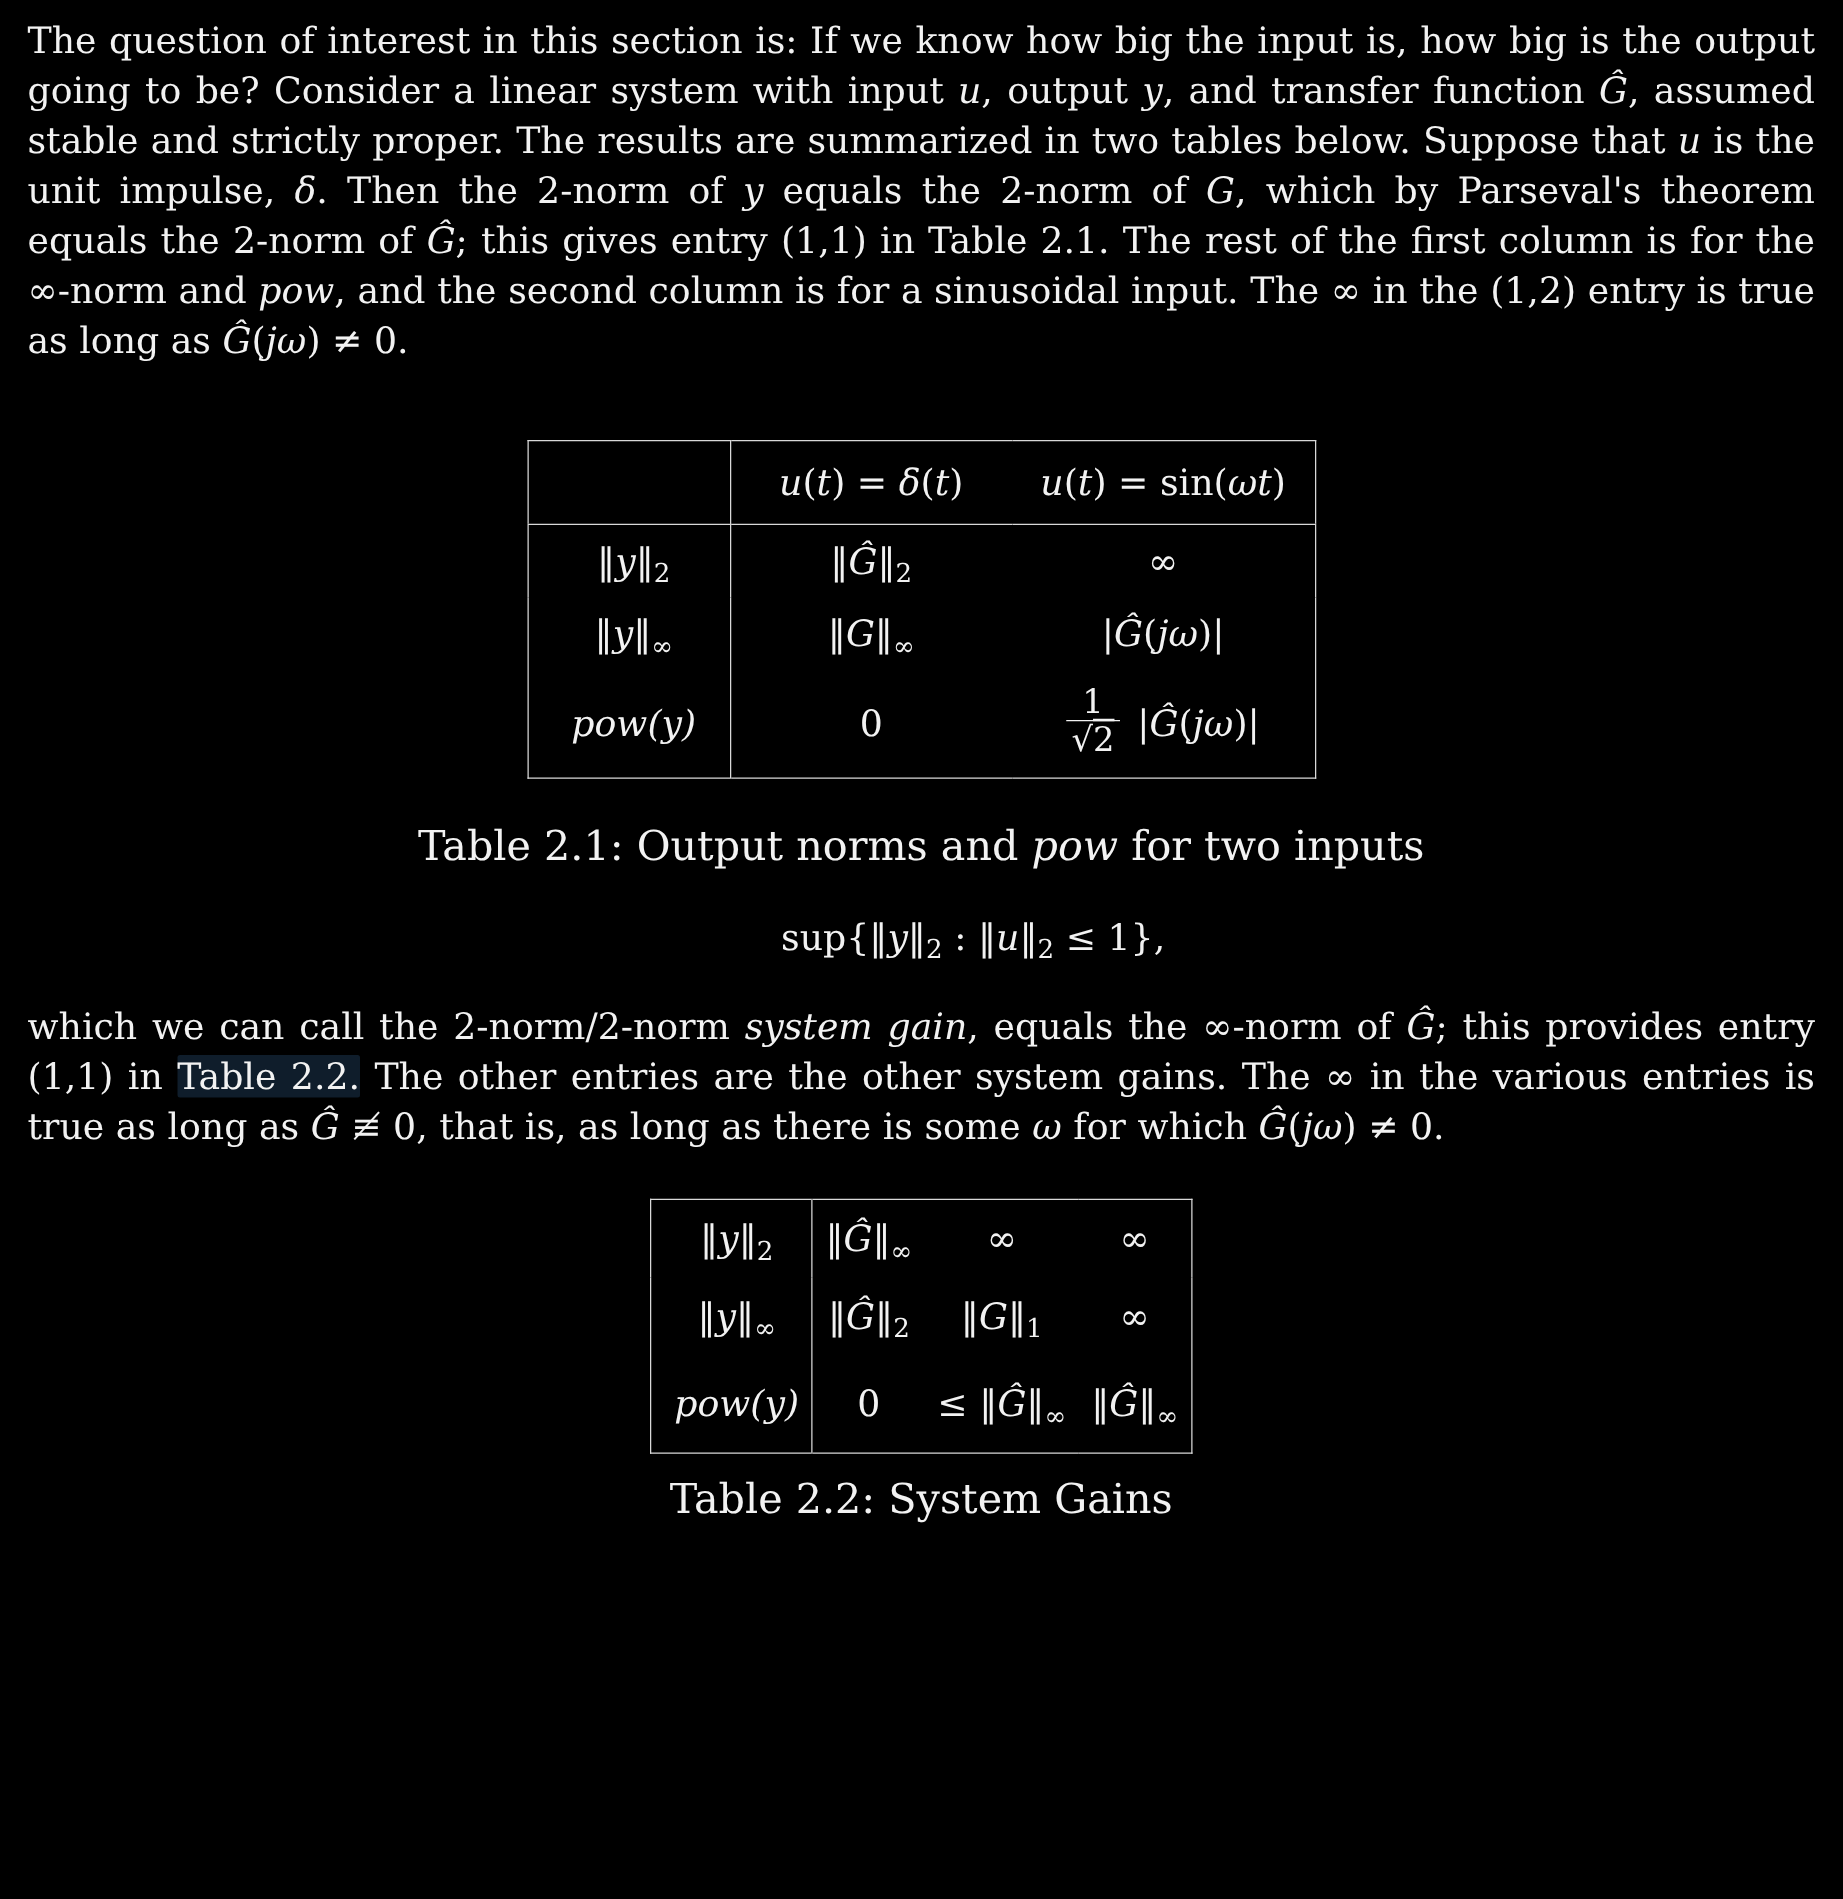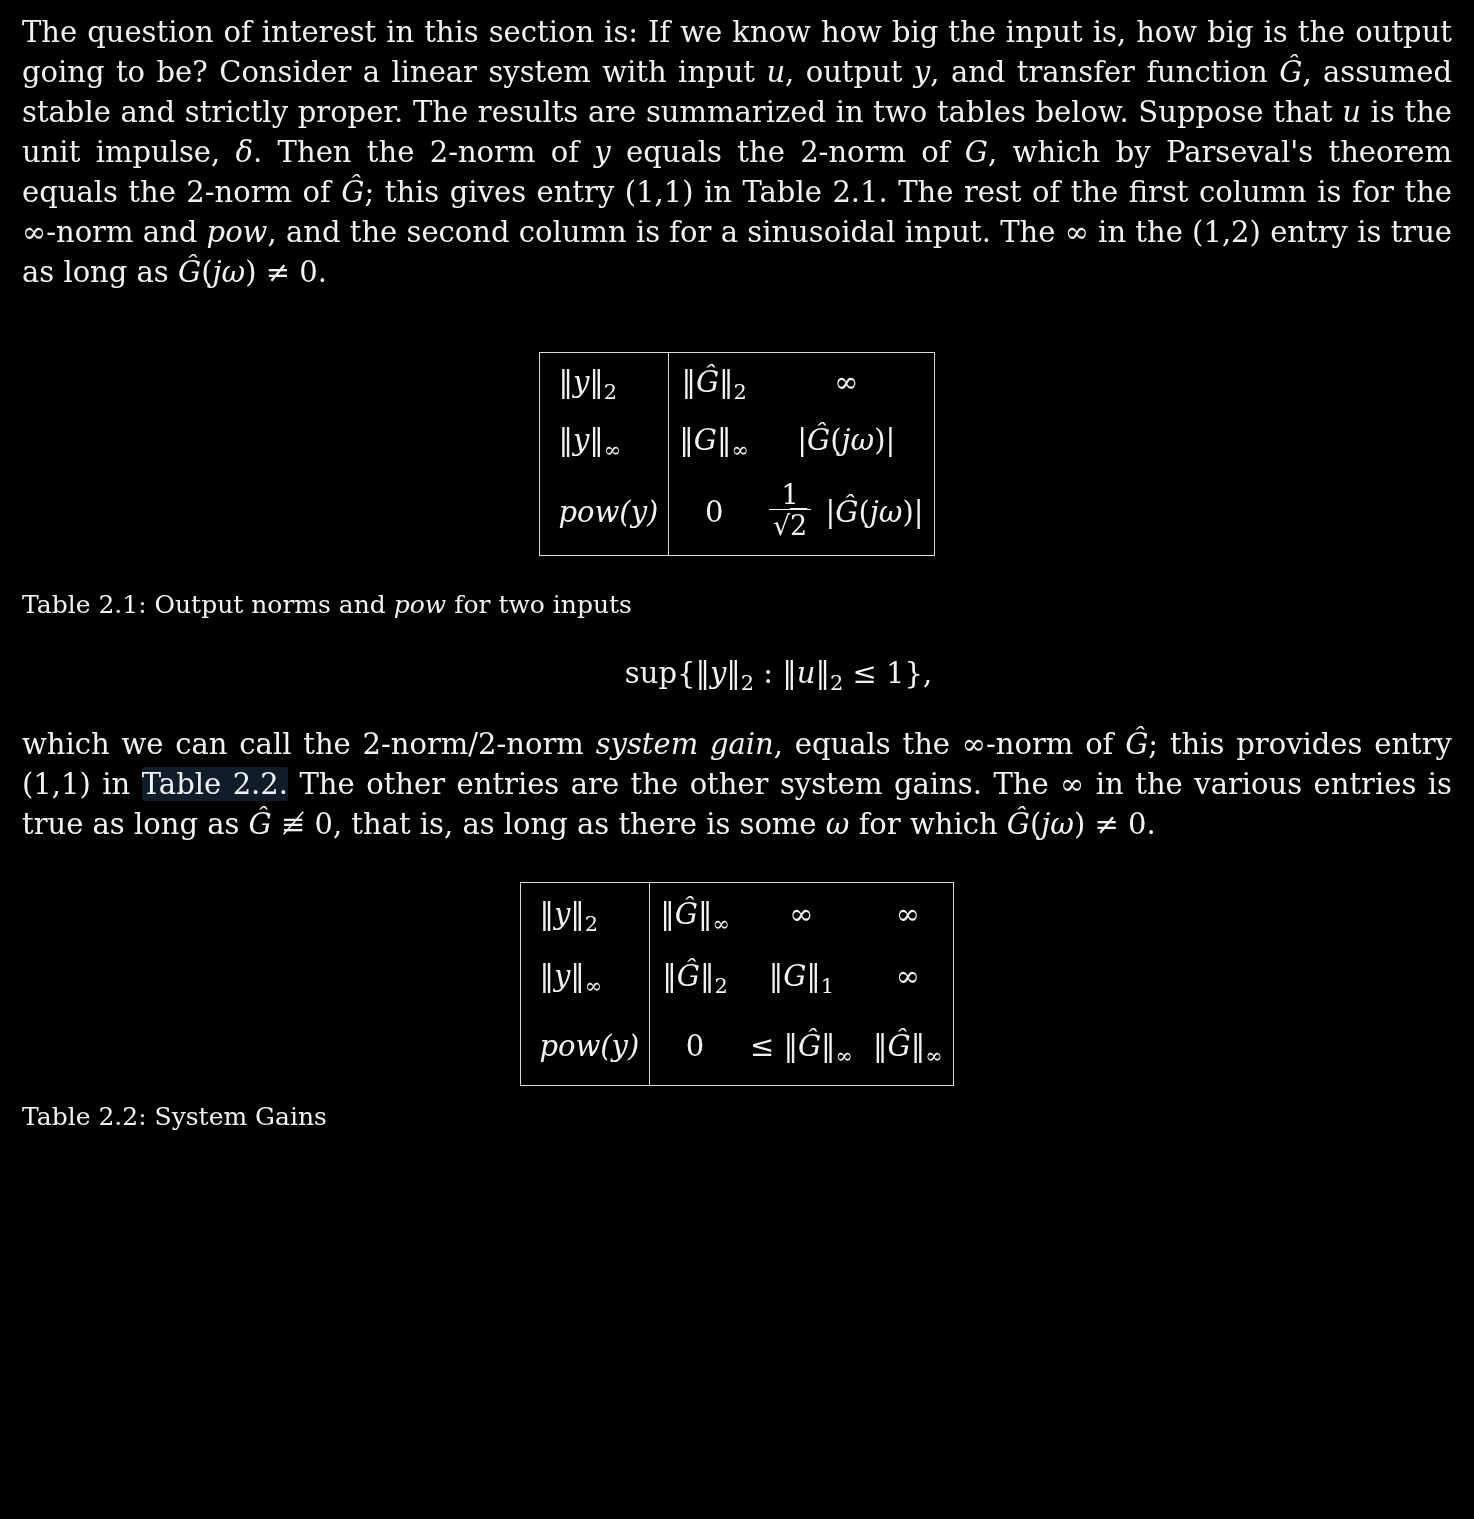--- a/index.html
+++ b/index.html
@@ -32,53 +32,58 @@
   .ov{text-decoration:overline;}
   sub{font-size:0.72em;line-height:0;}
   .hl{background:var(--hl);border-radius:2px;}
   table.mtab{
     border-collapse:collapse;margin:0 auto;table-layout:fixed;
     border:1.5px solid var(--border);
     font-size:29px;color:var(--fg);
   }
   table.mtab td{padding:0 10px;vertical-align:middle;text-align:center;}
   table.mtab td.rowlabel{
-    text-align:left;padding-left:18px;border-right:1.5px solid var(--border);
+    text-align:center;padding-left:18px;border-right:1.5px solid var(--border);
   }
   table.mtab tr.hdr td{border-bottom:1.5px solid var(--border);height:66px;}
   .t1 tr.r1 td{height:58px;}
   .t1 tr.r2 td{height:58px;}
   .t1 tr.r3 td{height:86px;}
   .t2 tr.r1 td{height:62px;}
   .t2 tr.r2 td{height:62px;}
   .t2 tr.r3 td{height:78px;}
   .tbl1-wrap{margin-top:60px;}
   .tbl2-wrap{margin-top:38px;}
   .caption{
-    text-align:left;margin-top:34px;font-size:25px;
+    text-align:center;margin-top:34px;font-size:33px;
   }
   .frac{
     display:inline-block;vertical-align:middle;text-align:center;
     font-size:27px;line-height:1.08;margin-right:5px;position:relative;top:-2px;
   }
   .frac .num{display:block;padding:0 4px;}
   .frac .den{display:block;border-top:1.6px solid var(--fg);padding:1px 4px 0 4px;}
   .frac-rest{display:inline-block;vertical-align:middle;}
 </style>
 </head>
 <body>
 
 <div class="page">
 
 
   <p class="body-par"><span>The question of interest in this section is: If we know how big the input is, how big is the output going to be? Consider a linear system with input </span><span class="it">u</span><span>, output </span><span class="it">y</span><span>, and transfer function </span><span class="it">Ĝ</span><span>, assumed stable and strictly proper. The results are summarized in two tables below. Suppose that </span><span class="it">u</span><span> is the unit impulse, </span><span class="it">δ</span><span>. Then the 2-norm of </span><span class="it">y</span><span> equals the 2-norm of </span><span class="it">G</span><span>, which by Parseval's theorem equals the 2-norm of </span><span class="it">Ĝ</span><span>; this gives entry (1,1) in Table 2.1. The rest of the first column is for the ∞-norm and </span><span class="it">pow</span><span>, and the second column is for a sinusoidal input. The ∞ in the (1,2) entry is true as long as </span><span class="it">Ĝ</span><span>(</span><span class="it">jω</span><span>) ≠ 0.</span></p>
 
   <div class="tbl1-wrap">
     <table class="mtab t1">
       <tbody>
+          <tr class="hdr">
+        <td class="rowlabel" style="width:133px;"></td>
+        <td style="width:205px;"><span class="it">u</span><span>(</span><span class="it">t</span><span>) = </span><span class="it">δ</span><span>(</span><span class="it">t</span><span>)</span></td>
+        <td style="width:222px;"><span class="it">u</span><span>(</span><span class="it">t</span><span>) = sin(</span><span class="it">ωt</span><span>)</span></td>
+      </tr>
       <tr class="r1">
         <td class="rowlabel"><span>‖</span><span class="it">y</span><span>‖</span><sub>2</sub></td>
         <td><span>‖</span><span class="it">Ĝ</span><span>‖</span><sub>2</sub></td>
         <td><span>∞</span></td>
       </tr>
       <tr class="r2">
         <td class="rowlabel"><span>‖</span><span class="it">y</span><span>‖</span><sub>∞</sub></td>
         <td><span>‖</span><span class="it">G</span><span>‖</span><sub>∞</sub></td>
         <td><span>|</span><span class="it">Ĝ</span><span>(</span><span class="it">jω</span><span>)|</span></td>
       </tr>

